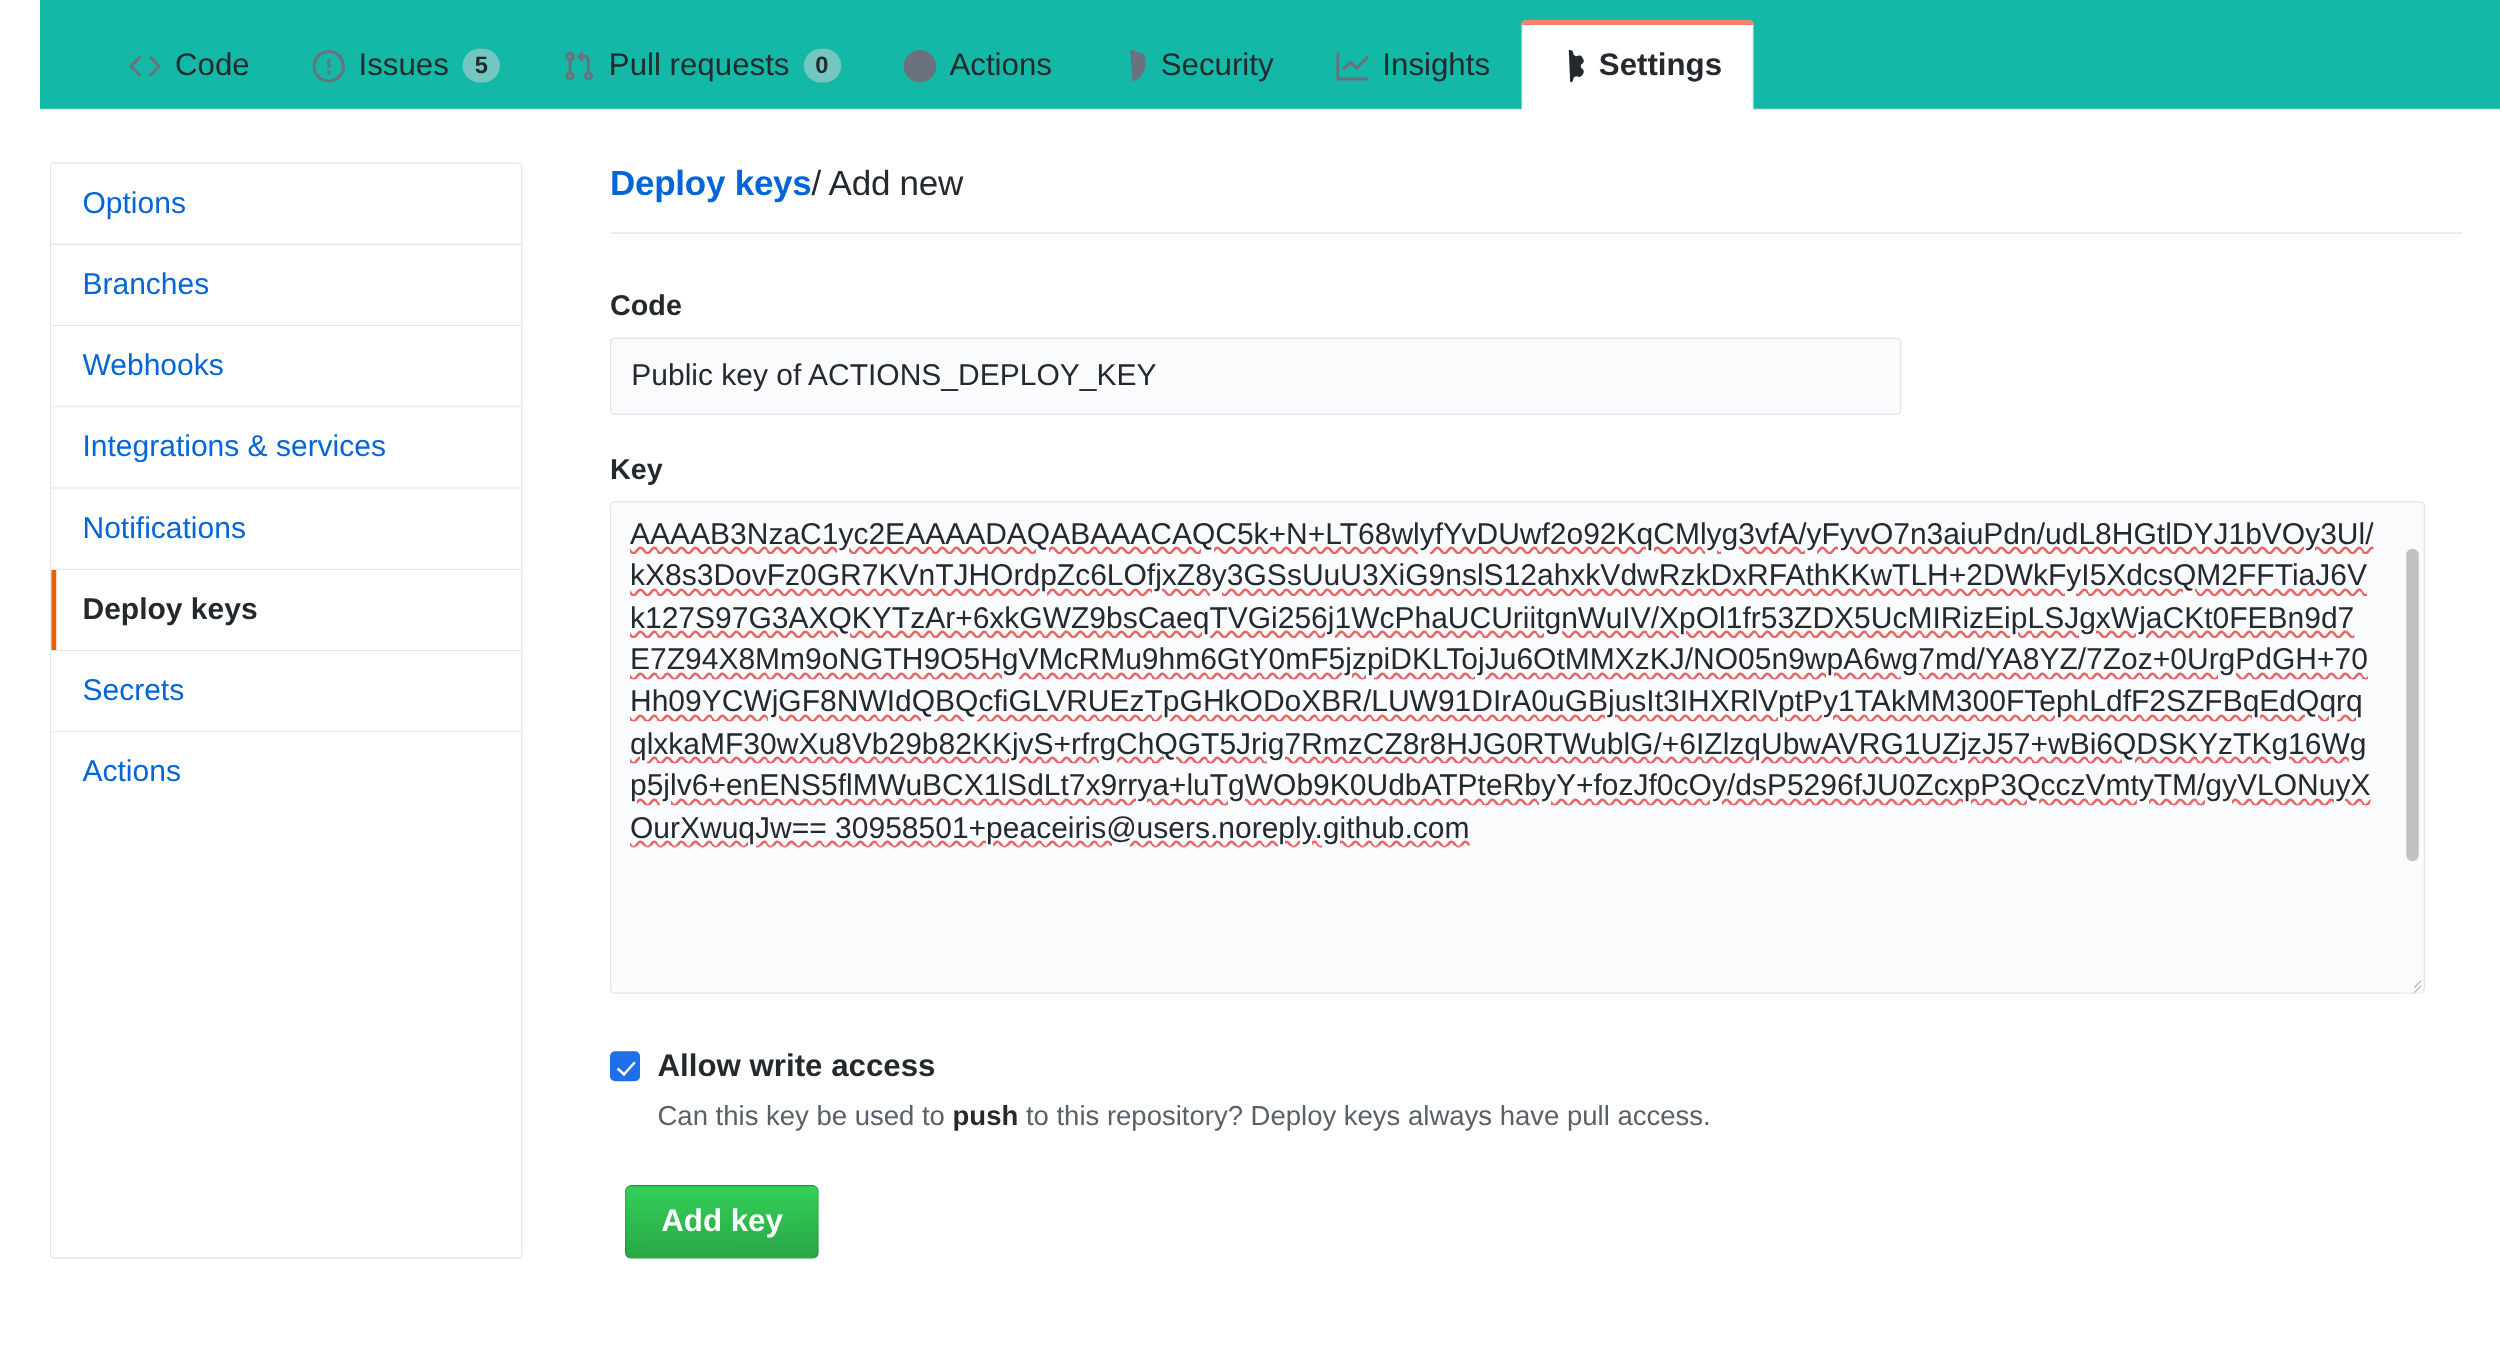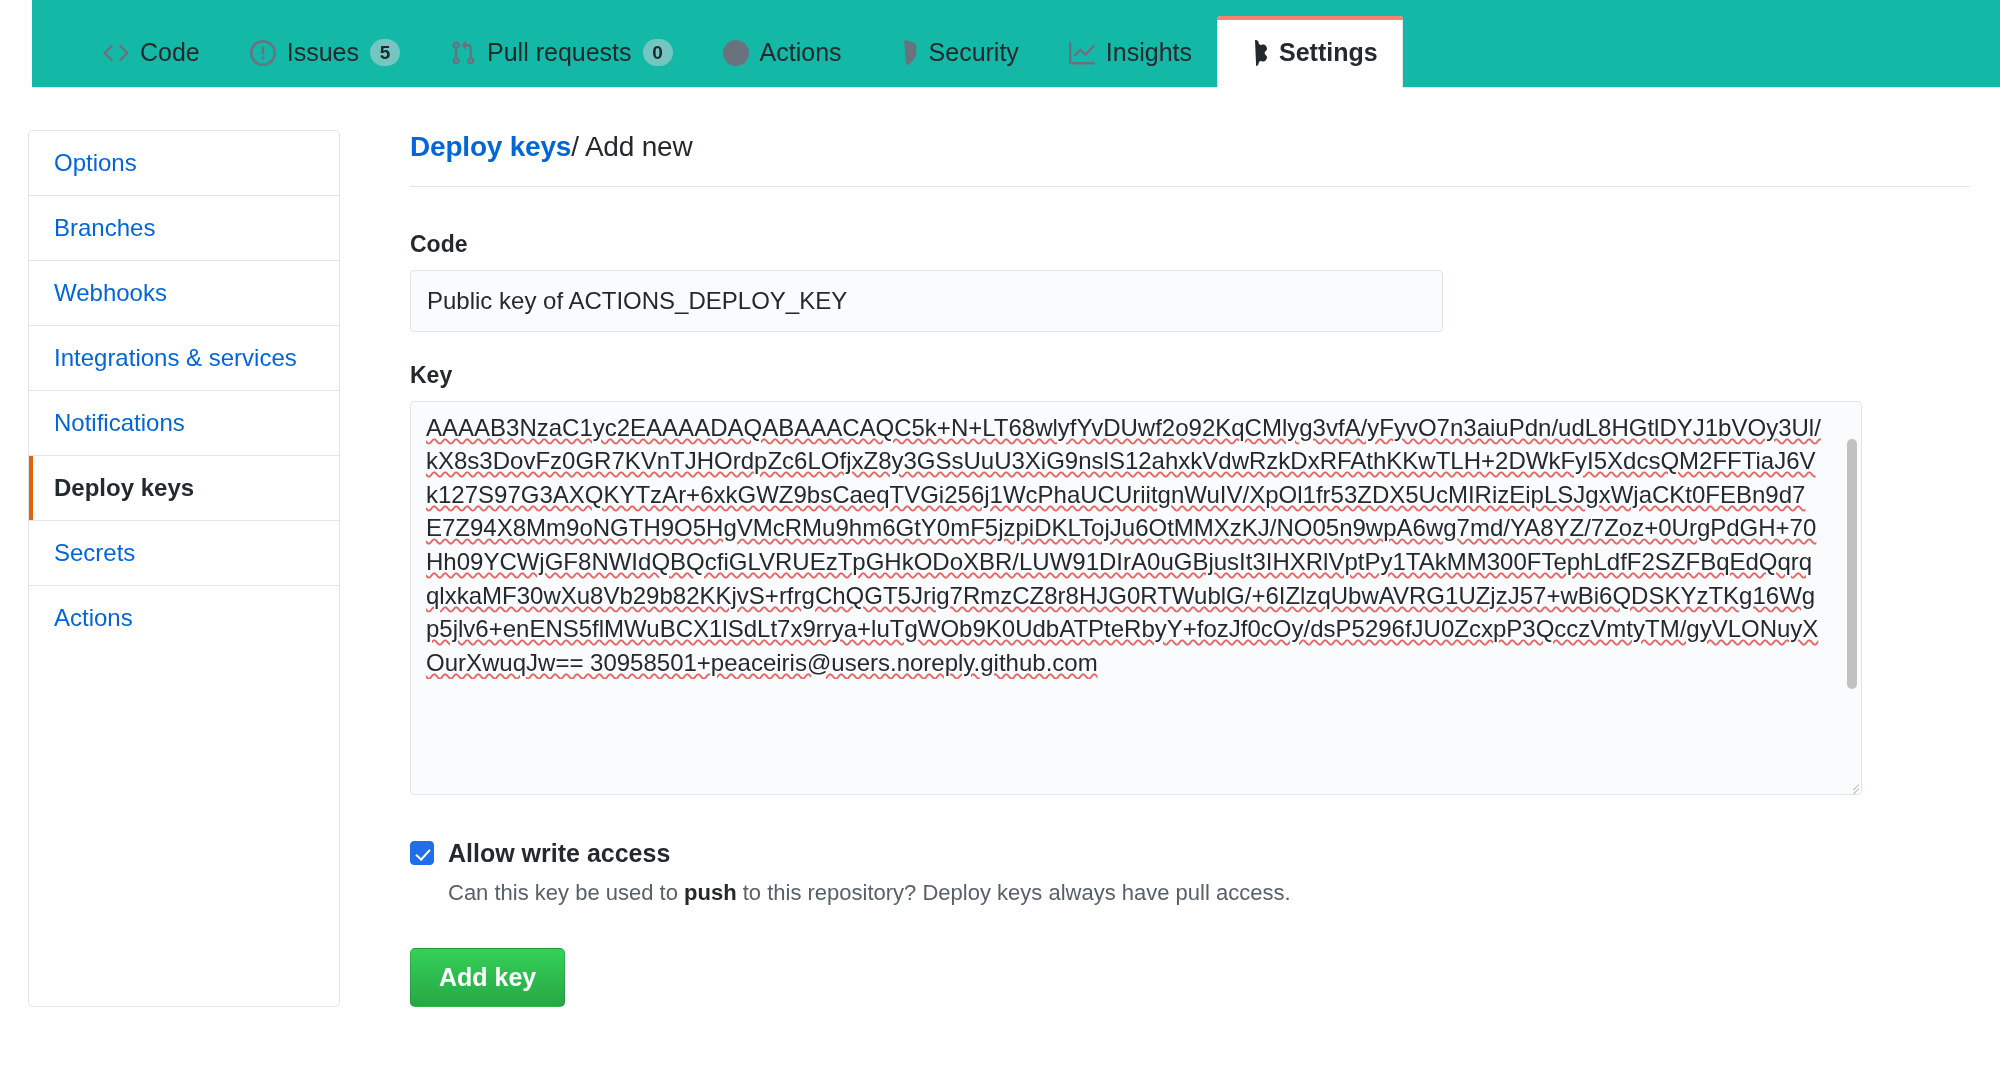--- a/index.html
+++ b/index.html
@@ -67,26 +67,27 @@
   }
 
   
   .page{
     display:flex;
     padding:42px 0 0 28px;
   }
 
   
   .sidebar{
-    width:312px;
+    width:378px;
     flex:none;
     border:1px solid #e1e4e8;
     border-radius:4px;
     overflow:hidden;
     background:#fff;
+    margin-left:12px;
   }
   .side-item{
     display:block;
     padding:17px 0 17px 25px;
     font-size:24px;
     color:#0366d6;
     border-bottom:1px solid #e1e4e8;
     background:#fff;
     position:relative;
     line-height:1.25;
@@ -238,21 +239,21 @@
     margin:10px 0 0 38px;
     font-size:22px;
     color:#586069;
     line-height:1.4;
   }
   .help-text b{ color:#24292e; font-weight:600; }
 
   .btn-add{
     display:inline-block;
     margin-top:40px;
-    margin-left:0;
+    margin-left:12px;
     padding:16px 28px;
     font-size:25px;
     font-weight:600;
     color:#ffffff;
     background:linear-gradient(#34d058,#28a745);
     border:1px solid rgba(27,31,35,0.15);
     border-radius:5px;
     line-height:1;
     cursor:pointer;
     font-family:"Liberation Sans", sans-serif;

